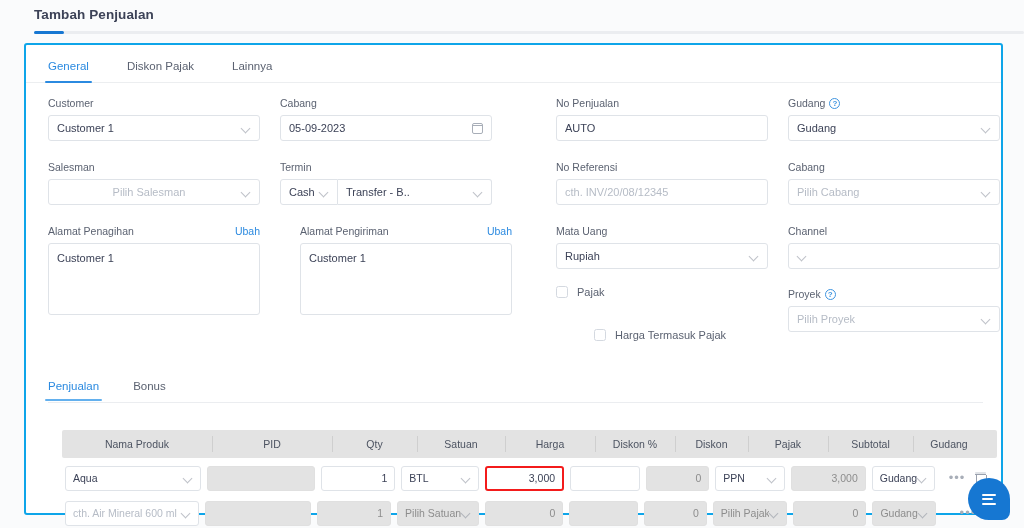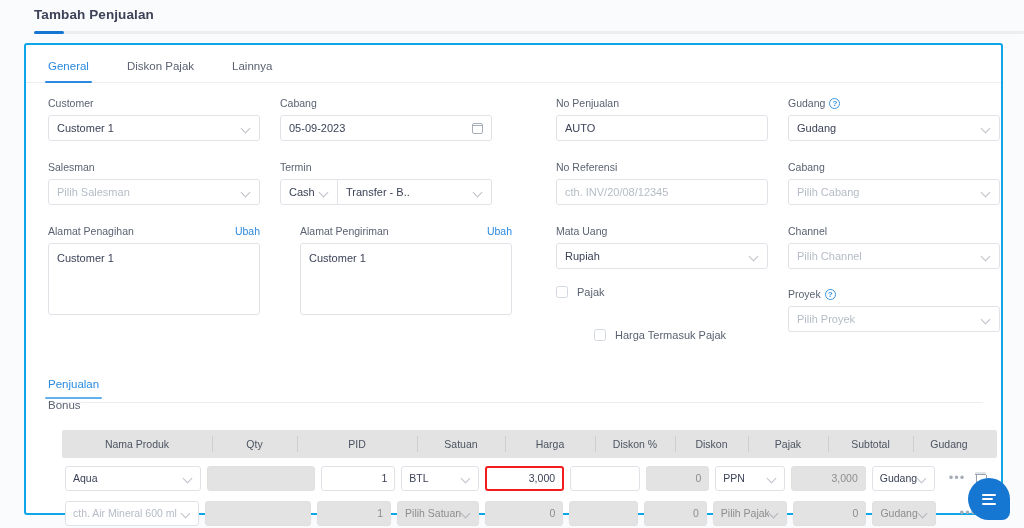--- a/index.html
+++ b/index.html
@@ -131,22 +131,22 @@
     font-size: 11px; color: #5b6271; cursor: pointer;
   }
   .box {
     width: 12px; height: 12px; border: 1px solid #d4d9e0;
     border-radius: 2.5px; background: #fff; flex: 0 0 12px;
   }
 
   
   .sub-tabs {
     position: absolute; left: 22px; top: 332px; width: 935px;
-    display: flex; align-items: flex-start;
-    height: 26px; border-bottom: 1px solid #ebedf0; flex-direction: column;
+    display: flex; align-items: center;
+    height: 26px; border-bottom: 1px solid #ebedf0;
   }
   .sub-tab {
     font-size: 11.5px; color: #5b6271; margin-right: 34px;
     padding-bottom: 7px; position: relative; cursor: pointer; line-height: 14px;
   }
   .sub-tab.active { color: #2b8ae0; }
   .sub-tab.active::after {
     content: ""; position: absolute; left: -3px; right: -3px; bottom: -1px;
     height: 2px; background: #63b0ee; border-radius: 1px;
   }
@@ -236,21 +236,21 @@
   <div class="form">
 
     <div class="col c1" style="top:14px;">
       <div class="label">Customer</div>
       <div class="field">
         <span class="val">Customer 1</span>
         <span class="chev"></span>
       </div>
     </div>
 
-    <div class="col c1" style="top:78px;">
+    <div class="col c1" style="top:78px;text-align:center;">
       <div class="label">Salesman</div>
       <div class="field ph">
         <span class="val">Pilih Salesman</span>
         <span class="chev"></span>
       </div>
     </div>
 
     <div class="col c1" style="top:142px;">
       <div class="label">
         <span>Alamat Penagihan</span>
@@ -344,21 +344,20 @@
       <div class="label">Cabang</div>
       <div class="field ph">
         <span class="val">Pilih Cabang</span>
         <span class="chev"></span>
       </div>
     </div>
 
     <div class="col c4" style="top:142px;">
       <div class="label">Channel</div>
       <div class="field ph">
-        <span class="val">Pilih Channel</span>
         <span class="chev"></span>
       </div>
     </div>
 
     <div class="col c4" style="top:205px;">
       <div class="label">
         <span>Proyek</span>
         <span class="help">?</span>
       </div>
       <div class="field ph">
@@ -373,22 +372,22 @@
       <span>Penjualan</span>
     </div>
     <div class="sub-tab">
       <span>Bonus</span>
     </div>
   </div>
 
   <div class="table">
     <div class="thead">
       <div class="th" style="width:150px;">Nama Produk</div>
+      <div class="th" style="width:120px;">PID</div>
       <div class="th" style="width:85px;">Qty</div>
-      <div class="th" style="width:120px;">PID</div>
       <div class="th" style="width:88px;">Satuan</div>
       <div class="th" style="width:90px;">Harga</div>
       <div class="th" style="width:80px;">Diskon %</div>
       <div class="th" style="width:73px;">Diskon</div>
       <div class="th" style="width:80px;">Pajak</div>
       <div class="th" style="width:85px;">Subtotal</div>
       <div class="th" style="width:72px;">Gudang</div>
       <div class="th" style="width:12px;"></div>
     </div>
 

